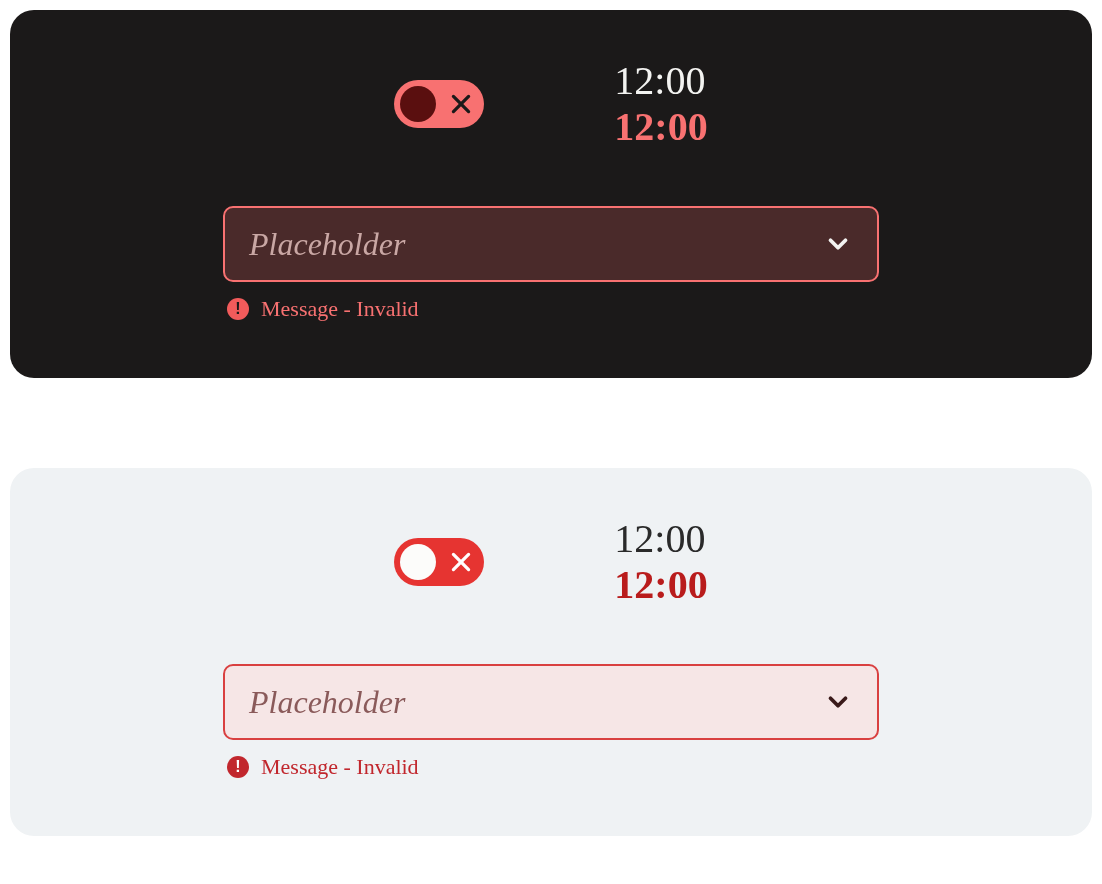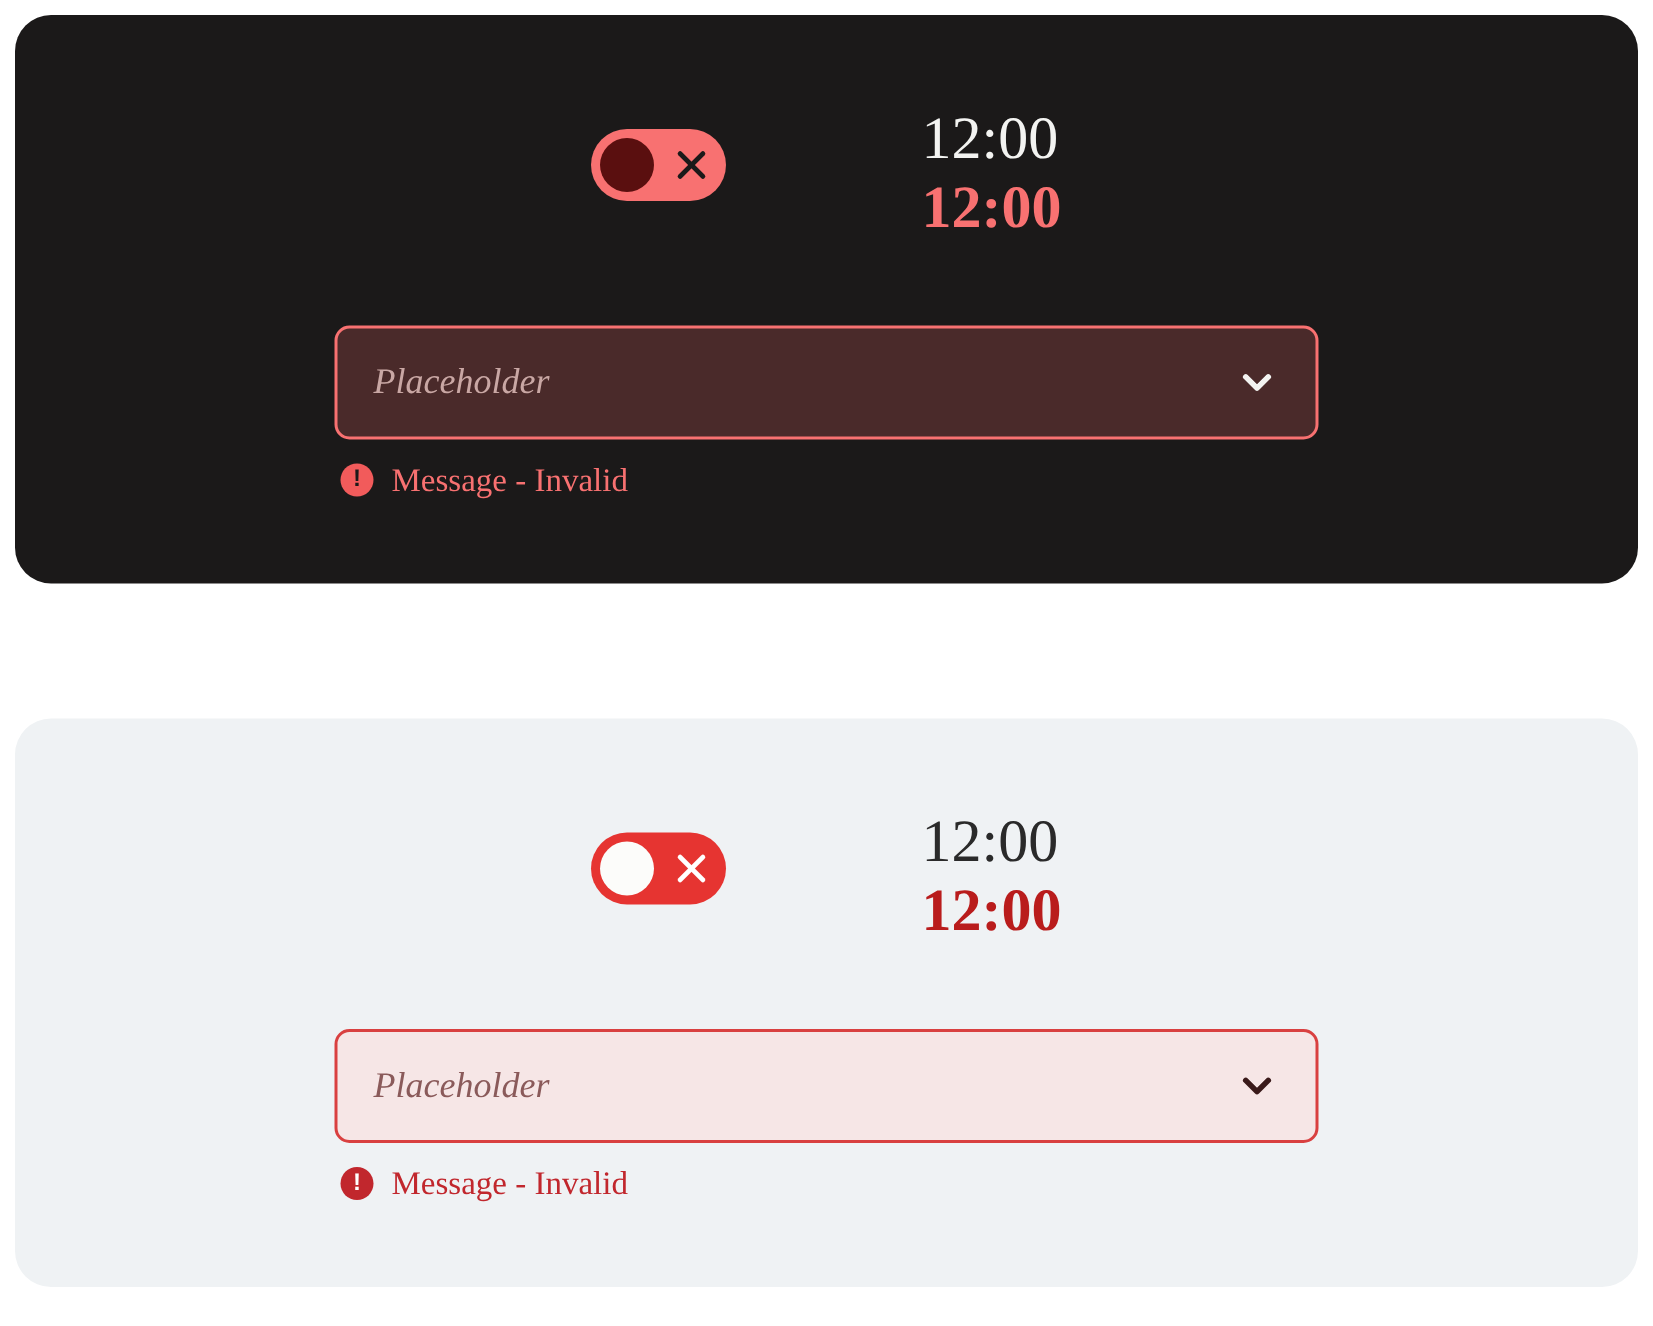--- a/index.html
+++ b/index.html
@@ -46,21 +46,21 @@
   .toggle svg.x {
     position: absolute;
     right: 10px;
     width: 26px;
     height: 26px;
   }
   .x-dark { stroke: #1b1919; }
   .x-light { stroke: #ffffff; }
 
   
-  .times { display: flex; flex-direction: column; line-height: 1.15; margin-top: 11px; }
+  .times { display: flex; flex-direction: column; line-height: 1.15; }
   .time-a { font-size: 40px; }
   .time-b { font-size: 40px; font-weight: 700; }
   .card-dark .time-a { color: #f3f3f1; }
   .card-dark .time-b { color: #f87171; }
   .card-light .time-a { color: #2a2a2a; }
   .card-light .time-b { color: #b91c1c; }
 
   
   .dropdown-wrap {
     width: 656px;
@@ -68,21 +68,21 @@
   }
   .dropdown {
     width: 100%;
     height: 76px;
     border-radius: 10px;
     padding: 0 24px;
     display: flex;
     align-items: center;
     justify-content: space-between;
     cursor: pointer;
-    font-size: 24px;
+    font-size: 32px;
     font-style: italic;
   }
   .card-dark .dropdown {
     background: #4a2a2a;
     border: 2px solid #f87171;
     color: #c9a7a4;
   }
   .card-light .dropdown {
     background: #f6e6e6;
     border: 2px solid #d94040;

